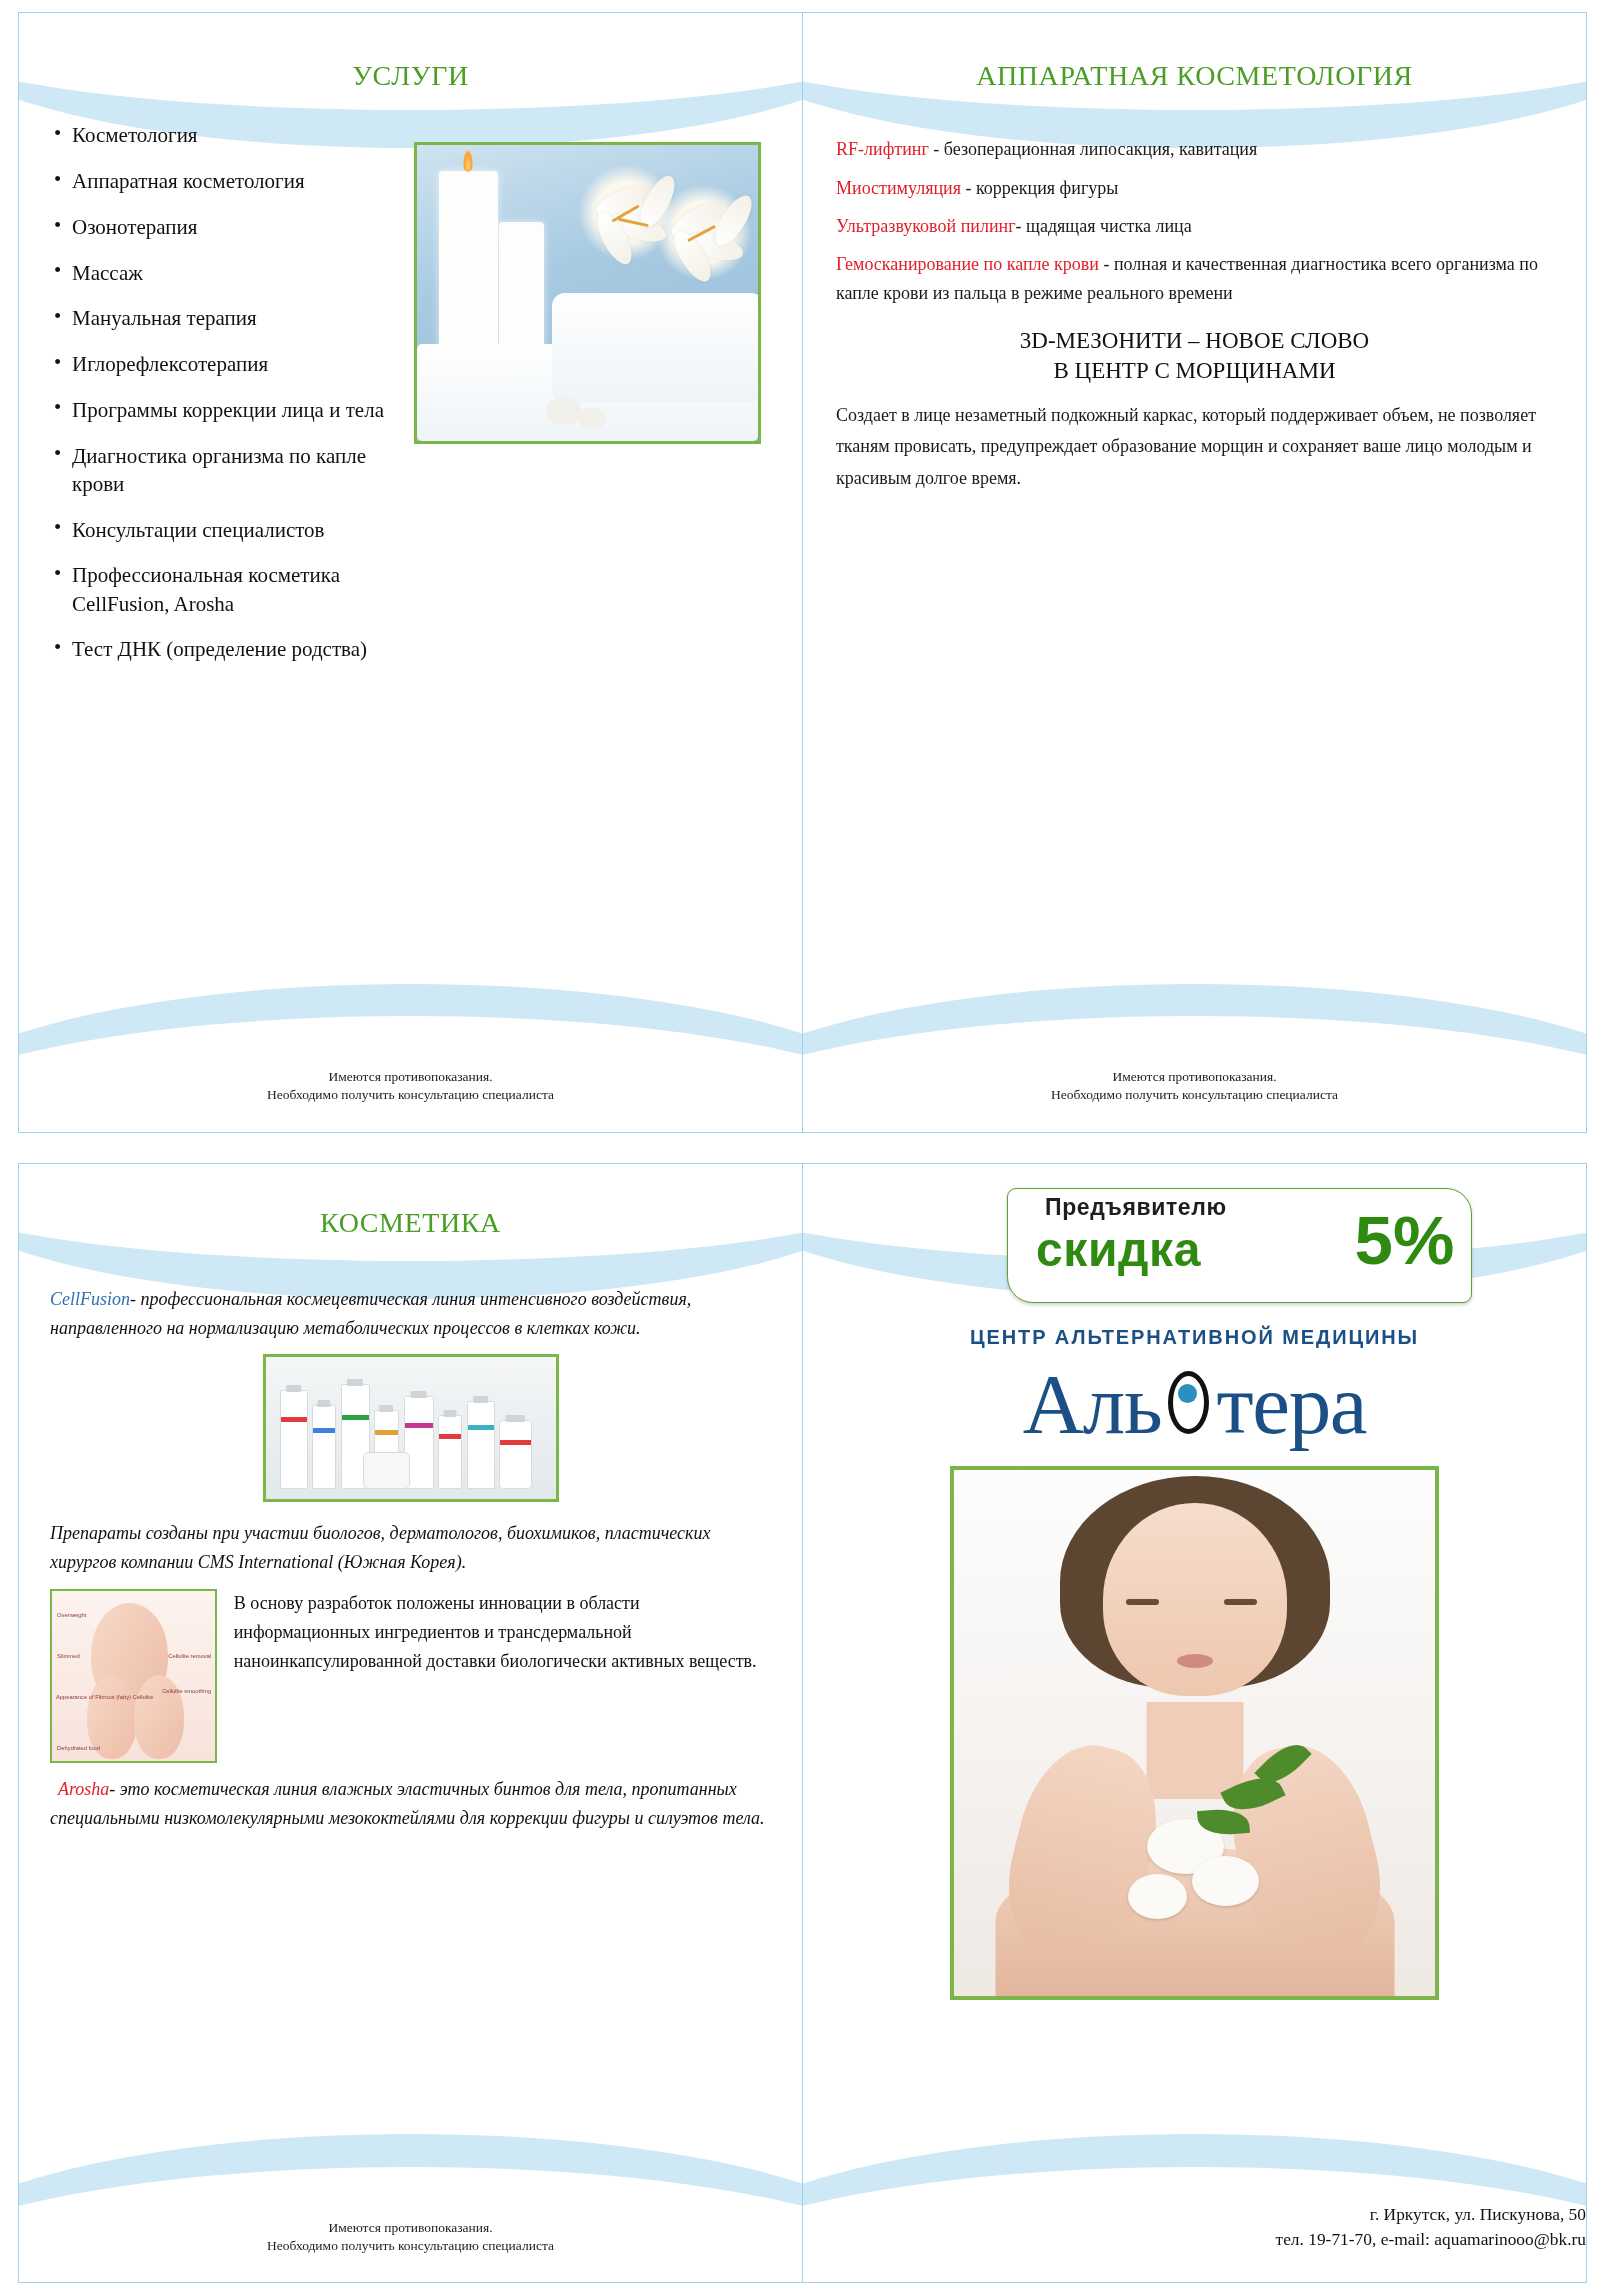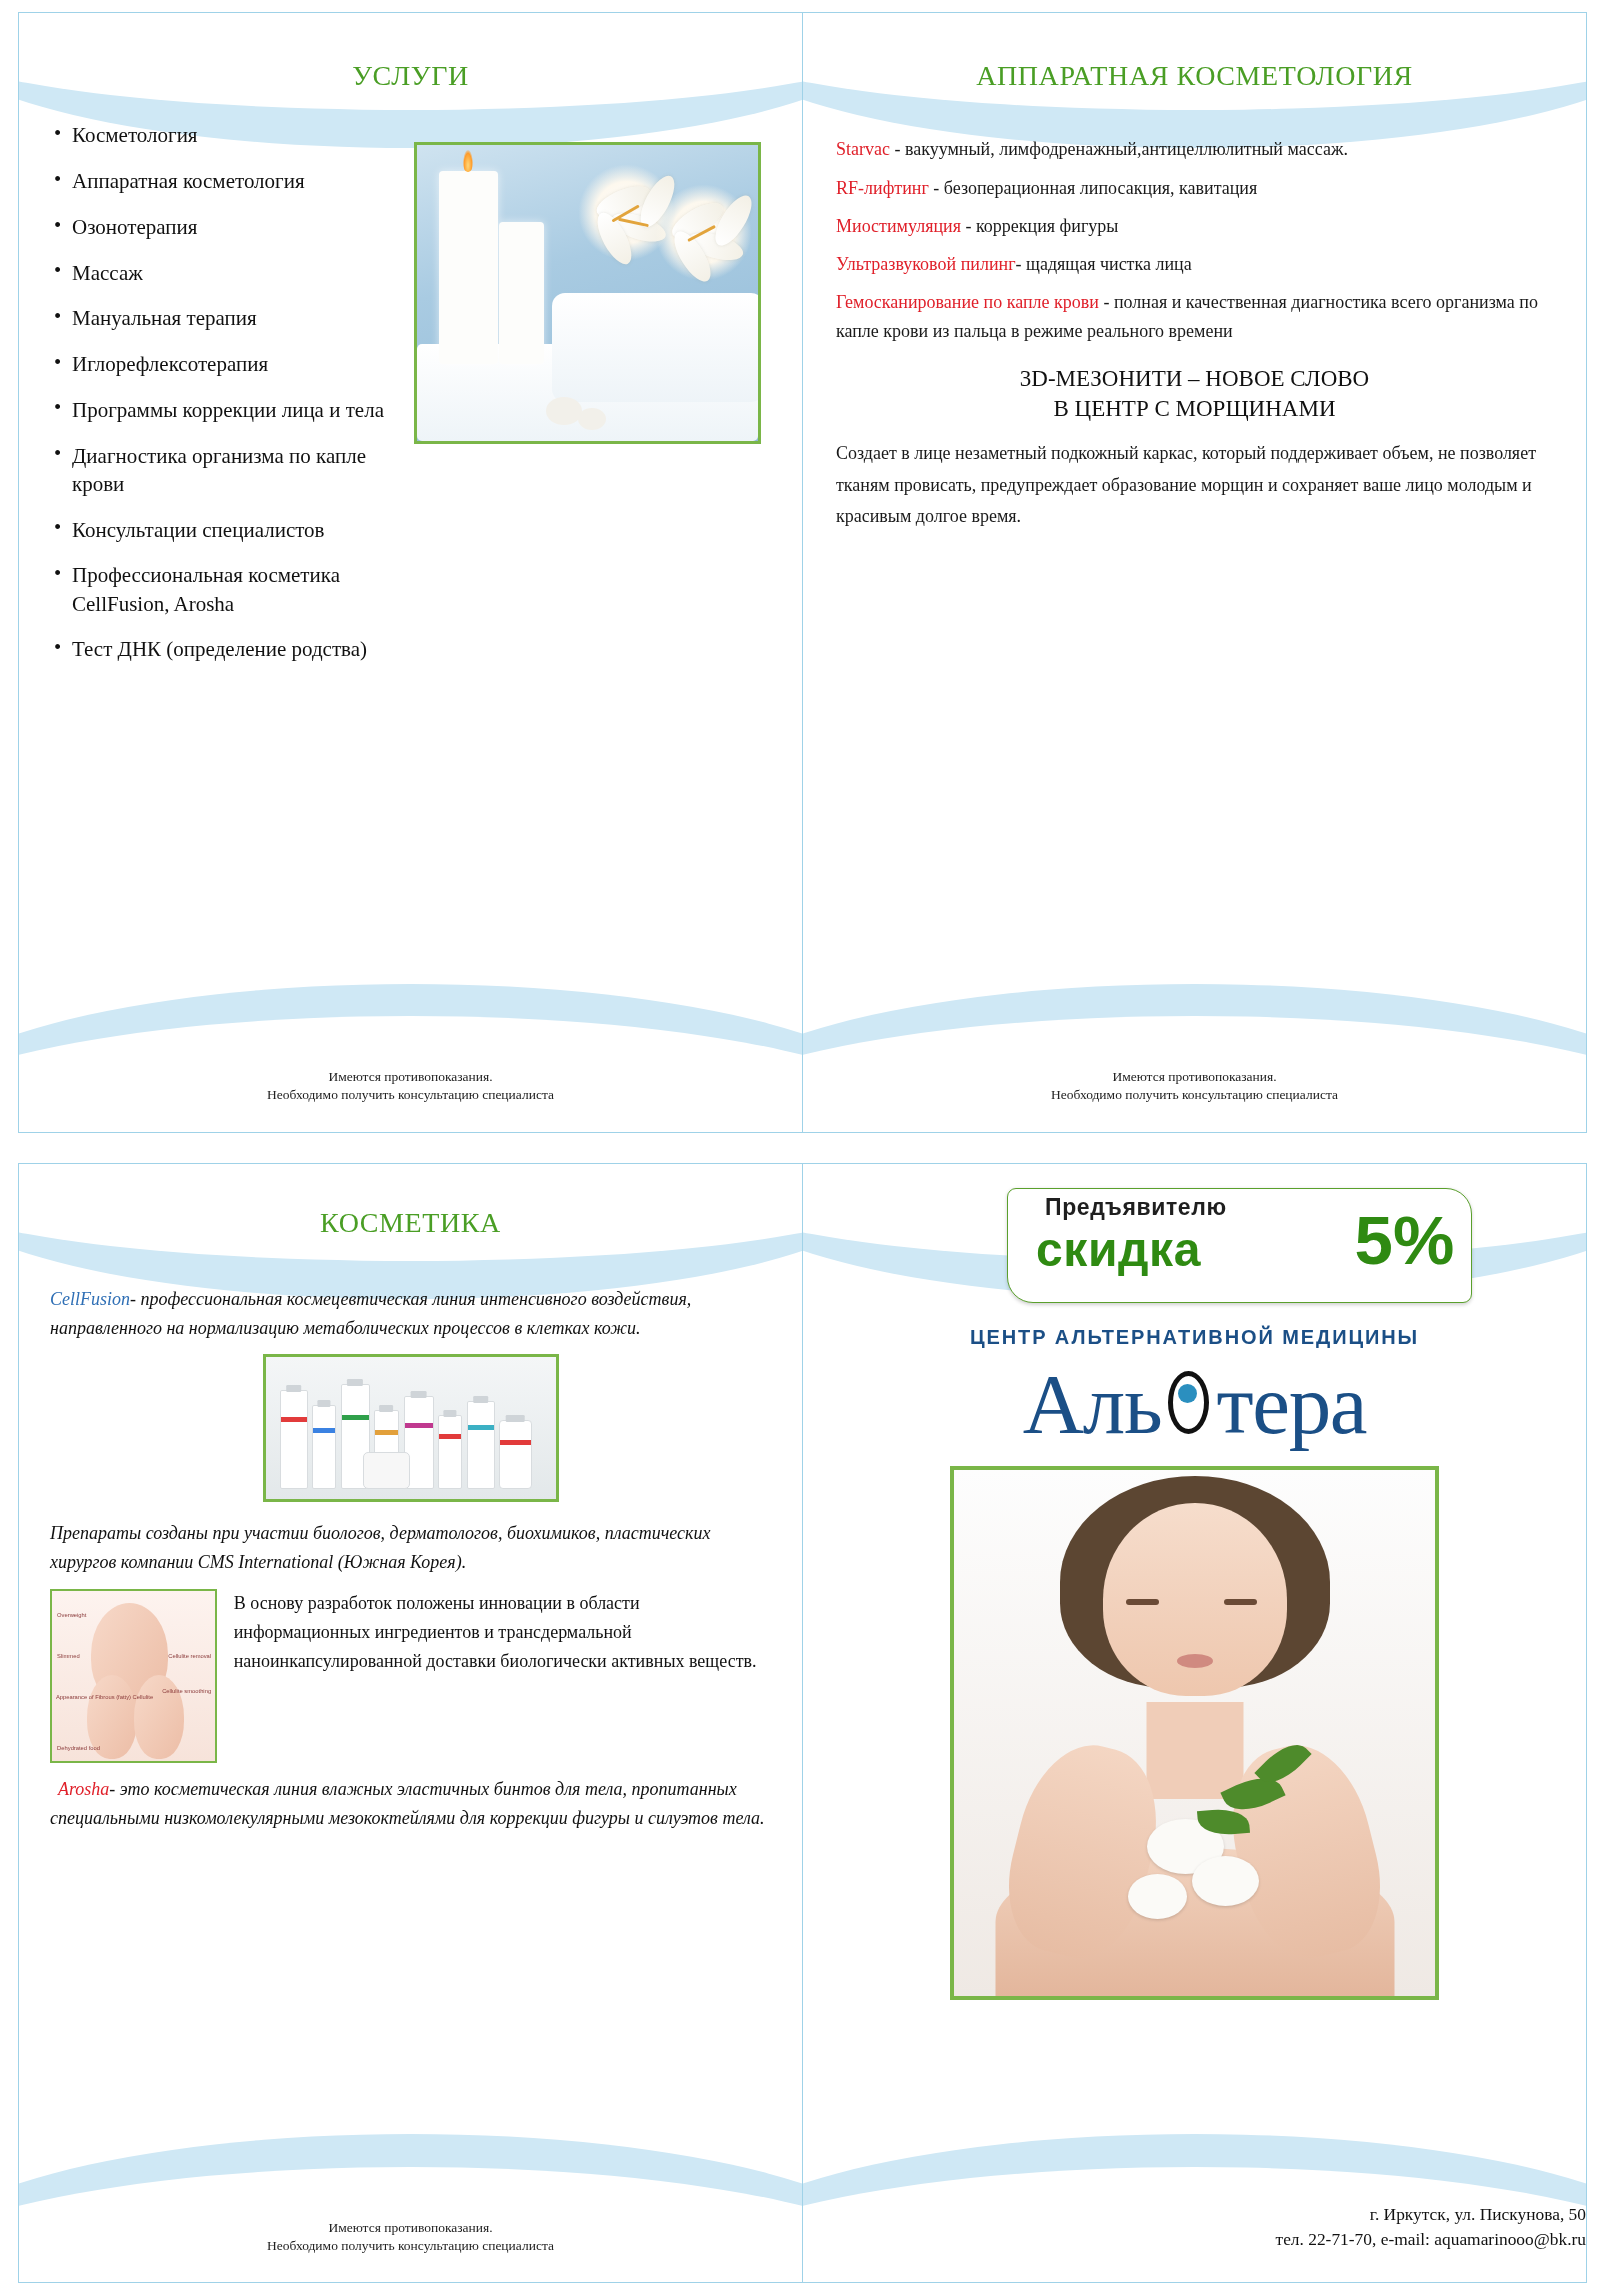--- a/index.html
+++ b/index.html
@@ -556,23 +556,20 @@
     <div class="panel">
       <div class="wave-top"></div>
       <div class="wave-top-inner"></div>
       <div class="wave-bottom"></div>
       <div class="wave-bottom-inner"></div>
 
       <div class="panel-body" style="padding:23px 33px 0 33px;">
         <div class="panel-title">АППАРАТНАЯ КОСМЕТОЛОГИЯ</div>
 
         <div style="margin-top:37px;">
-          <p class="para">
-            <span class="term">Starvac</span><span> - вакуумный, лимфодренажный,антицеллюлитный массаж.</span>
-          </p>
           <p class="para">
             <span class="term">RF-лифтинг</span><span> - безоперационная липосакция, кавитация</span>
           </p>
           <p class="para">
             <span class="term">Миостимуляция</span><span> - коррекция фигуры</span>
           </p>
           <p class="para">
             <span class="term"> Ультразвуковой пилинг</span><span>- щадящая чистка лица</span>
           </p>
           <p class="para">
@@ -709,18 +706,18 @@
           <div class="stone" style="left:238px;bottom:90px;width:67px;height:50px;"></div>
           <div class="stone" style="left:174px;bottom:77px;width:59px;height:45px;"></div>
           <div class="leaf" style="left:270px;bottom:187px;width:58px;height:30px;transform:rotate(-25deg);"></div>
           <div class="leaf" style="left:302px;bottom:219px;width:54px;height:27px;transform:rotate(-45deg);"></div>
           <div class="leaf" style="left:244px;bottom:161px;width:51px;height:26px;transform:rotate(-5deg);"></div>
         </div>
       </div>
 
       <div class="contacts">
         <div>г. Иркутск, ул. Пискунова, 50</div>
-        <div>тел. 22-71-70, e-mail: aquamarinooo@bk.ru</div>
+        <div>тел. 19-71-70, e-mail: aquamarinooo@bk.ru</div>
       </div>
     </div>
   </div>
 </div>
 
 
 </body></html>

